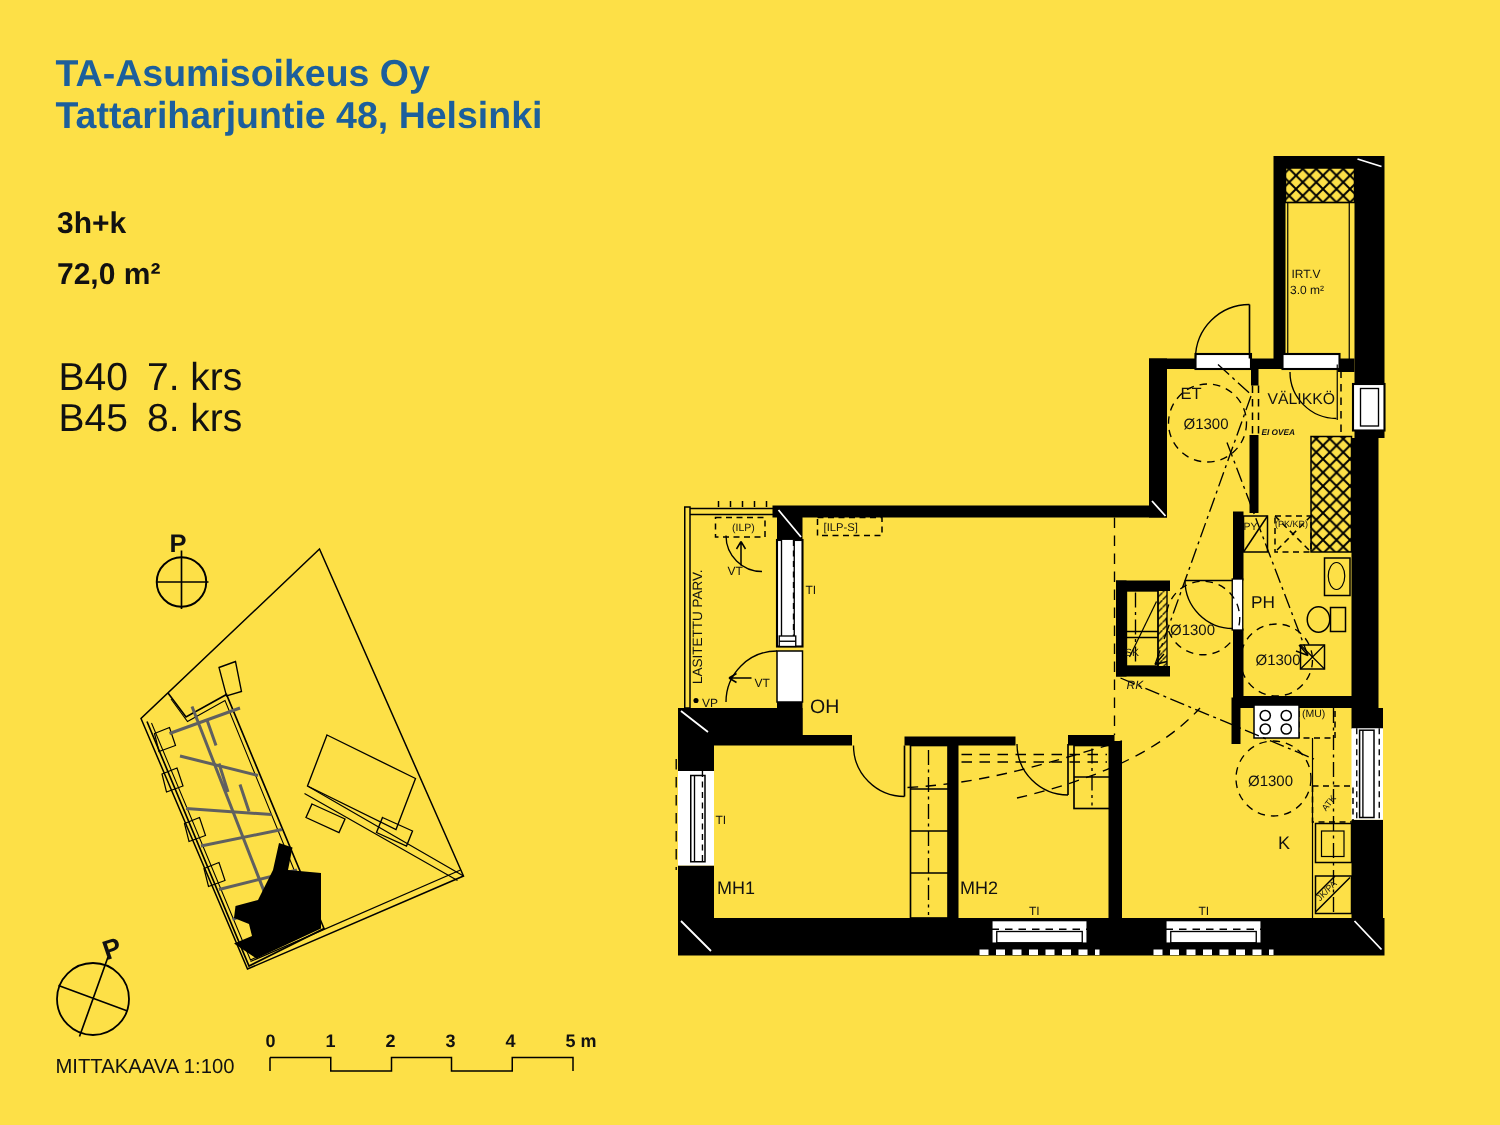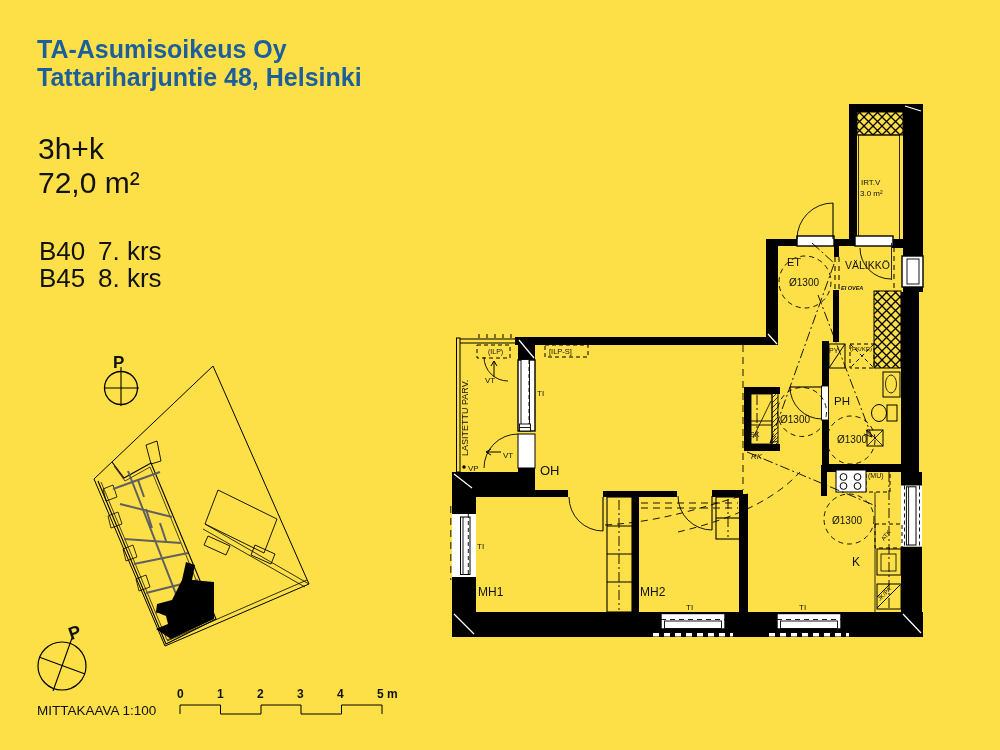--- a/index.html
+++ b/index.html
@@ -1,21 +1,21 @@
 <!DOCTYPE html>
 <html><head>
 <meta charset="utf-8">
 <style>
   html,body{margin:0;padding:0;background:#fff;}
   #page{position:relative;width:1000px;height:750px;background:#fde047;overflow:hidden;
         font-family:"Liberation Sans", sans-serif;}
   .hdr{position:absolute;left:37px;top:35px;color:#1c5f9c;font-weight:bold;
        font-size:25px;line-height:28px;letter-spacing:0px;}
-  .apt{position:absolute;left:38px;top:132px;color:#111;font-weight:normal;
-       font-size:30px;line-height:34px;}
+  .apt{position:absolute;left:38px;top:132px;color:#111;font-weight:bold;
+       font-size:20px;line-height:34px;}
   .krs{position:absolute;left:39px;top:238px;color:#111;font-size:26px;line-height:26.5px;}
   .krs .c1{display:inline-block;width:59px;}
   svg text{fill:#111;}
 </style>
 </head>
 <body>
 <div id="page">
   <div class="hdr">TA-Asumisoikeus Oy<br>Tattariharjuntie 48, Helsinki</div>
   <div class="apt">3h+k<br>72,0 m²</div>
   <div class="krs"><span class="c1">B40</span>7. krs<br><span class="c1">B45</span>8. krs</div>

